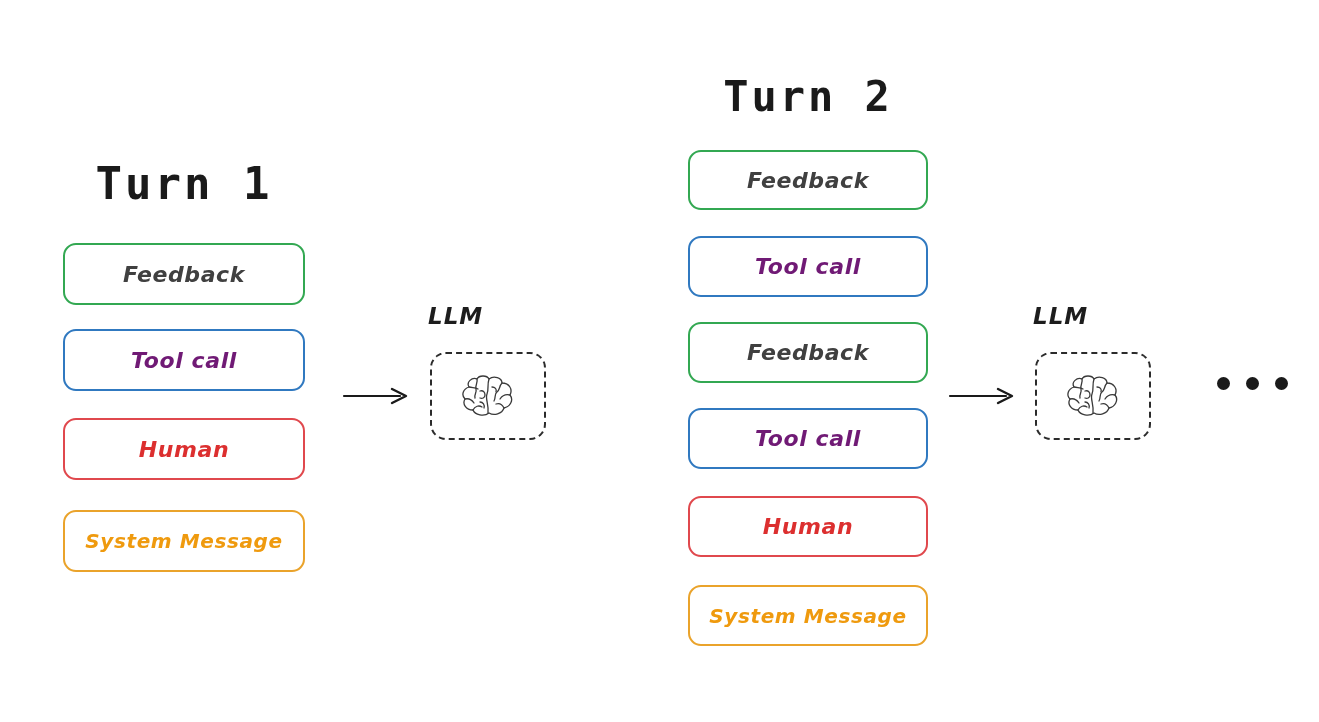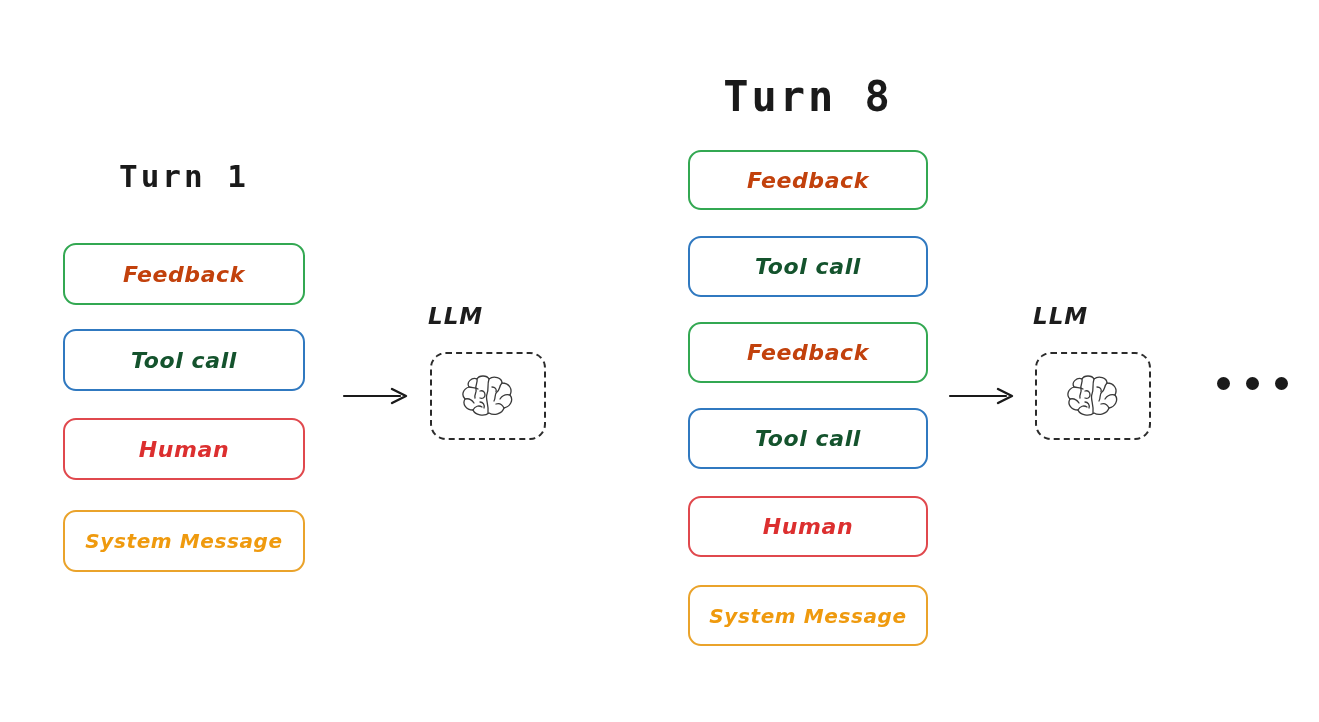--- a/index.html
+++ b/index.html
@@ -27,21 +27,21 @@
     font-weight: 700;
     color: #1a1a1a;
     letter-spacing: 3px;
     white-space: nowrap;
   }
   #turn1-title {
     left: 63px;
     top: 158px;
     width: 242px;
     text-align: center;
-    font-size: 31px;
+    font-size: 44px;
   }
   #turn2-title {
     left: 688px;
     top: 72px;
     width: 240px;
     text-align: center;
     font-size: 42px;
   }
 
   
@@ -57,23 +57,23 @@
   }
   .msg-label {
     font-family: "DejaVu Sans", sans-serif;
     font-style: italic;
     font-weight: 600;
     font-size: 22px;
     letter-spacing: 0.6px;
     white-space: nowrap;
   }
   .msg-box.green { border-color: #33a852; }
-  .msg-box.green .msg-label { color: #c2410c; }
+  .msg-box.green .msg-label { color: #404040; }
   .msg-box.blue  { border-color: #3079c0; }
-  .msg-box.blue  .msg-label { color: #14532d; font-style: italic; }
+  .msg-box.blue  .msg-label { color: #701a75; font-style: italic; }
   .msg-box.red   { border-color: #e0484d; }
   .msg-box.red   .msg-label { color: #dc2f2f; }
   .msg-box.orange{ border-color: #eaa32b; }
   .msg-box.orange .msg-label { color: #ef9a0e; font-size: 20px; }
 
   
   .llm-label {
     position: absolute;
     font-family: "DejaVu Sans", sans-serif;
     font-style: italic;
@@ -171,21 +171,21 @@
           <path d="M24 20 C27 19, 29 21, 29 24 C29 27, 26 28, 24 27"></path>
           <path d="M36 16 C39 16, 41 18, 40 21"></path>
           <path d="M24 31 C27 31, 29 34, 28 37"></path>
         </g>
       </svg>
     </div>
   </div>
 
   <div>
 
-    <div id="turn2-title" class="turn-title">Turn 8</div>
+    <div id="turn2-title" class="turn-title">Turn 2</div>
 
     <div class="msg-box green" style="left:688px; top:150px; width:240px; height:60px;">
       <span class="msg-label">Feedback</span>
     </div>
 
     <div class="msg-box blue" style="left:688px; top:236px; width:240px; height:61px;">
       <span class="msg-label">Tool call</span>
     </div>
 
     <div class="msg-box green" style="left:688px; top:322px; width:240px; height:61px;">

